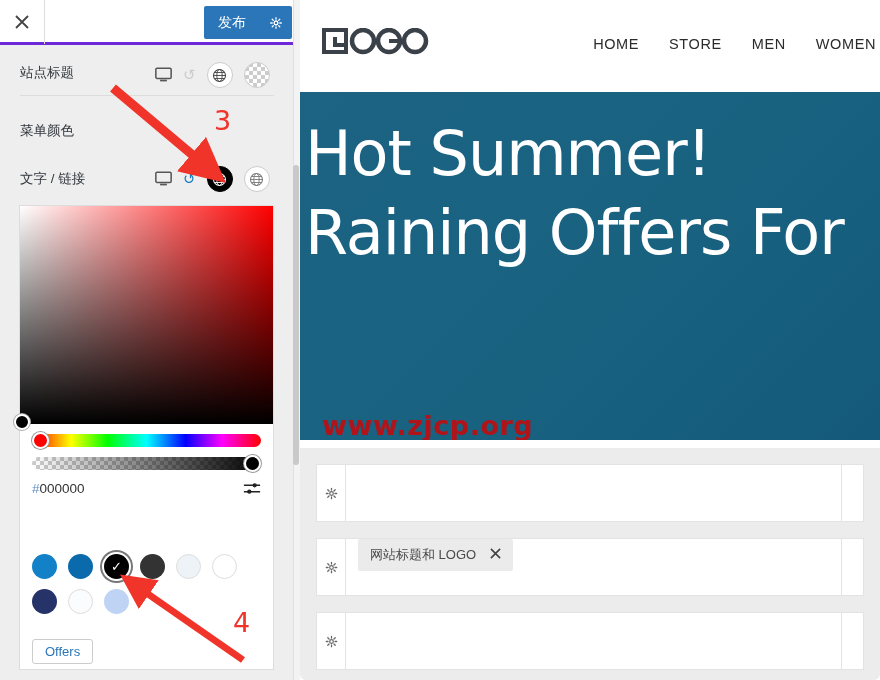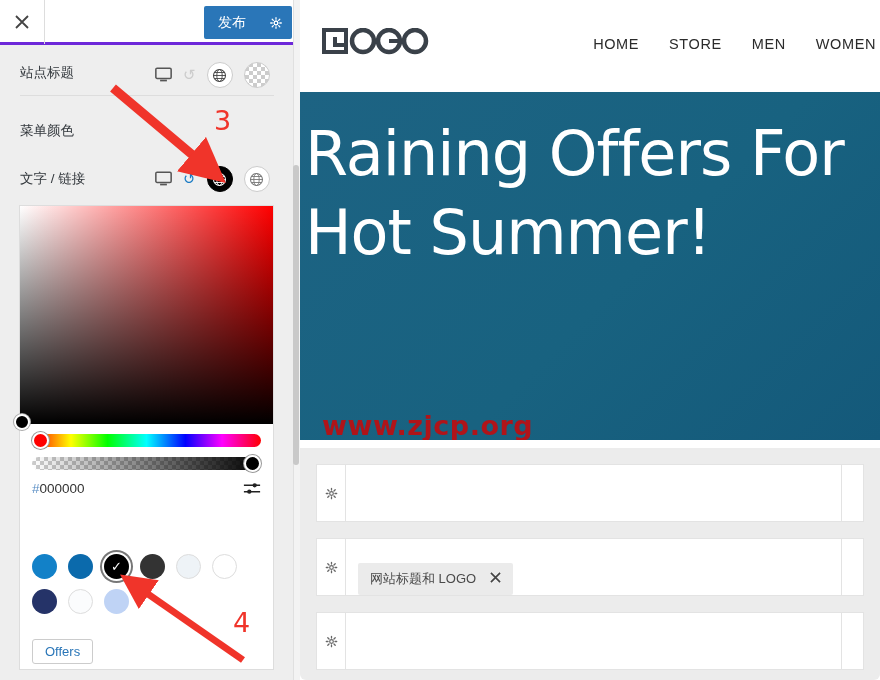--- a/index.html
+++ b/index.html
@@ -203,21 +203,21 @@
   .widget-row {
     position: relative; margin: 0 16px 16px 16px; height: 58px;
     background: #fff; display: flex; align-items: stretch;
     border: 1px solid #e3e3e3;
   }
   .widget-gear {
     width: 29px; border-right: 1px solid #e3e3e3;
     display: flex; align-items: center; justify-content: center;
     color: #666; font-size: 12px; cursor: pointer;
   }
-  .widget-body { flex: 1; display: flex; align-items: flex-end; padding-left: 12px; }
+  .widget-body { flex: 1; display: flex; align-items: flex-start; padding-left: 12px; }
   .widget-tail { width: 22px; border-left: 1px solid #e3e3e3; }
   .chip {
     display: inline-flex; align-items: center; gap: 14px;
     background: #ebebeb; color: #4a4a4a; font-size: 13px;
     padding: 7px 12px; border-radius: 2px; cursor: pointer;
   }
   .chip .chip-x { font-size: 12px; color: #444; cursor: pointer; }
 
   
   #annotations { position: absolute; left: 0; top: 0; width: 880px; height: 680px; pointer-events: none; }
@@ -372,22 +372,22 @@
       <div id="site-nav">
         <span class="nav-item">HOME</span>
         <span class="nav-item">STORE</span>
         <span class="nav-item">MEN</span>
         <span class="nav-item">WOMEN</span>
       </div>
     </div>
 
     <div id="hero">
       <div id="hero-h1">
+        <div>Hot Summer!</div>
         <div>Raining Offers For</div>
-        <div>Hot Summer!</div>
       </div>
       <div id="hero-watermark">www.zjcp.org</div>
 
     </div>
 
     <div id="widgets">
 
       <div class="widget-row">
         <div class="widget-gear">
           <svg width="13" height="13" viewBox="0 0 20 20" aria-hidden="true">

